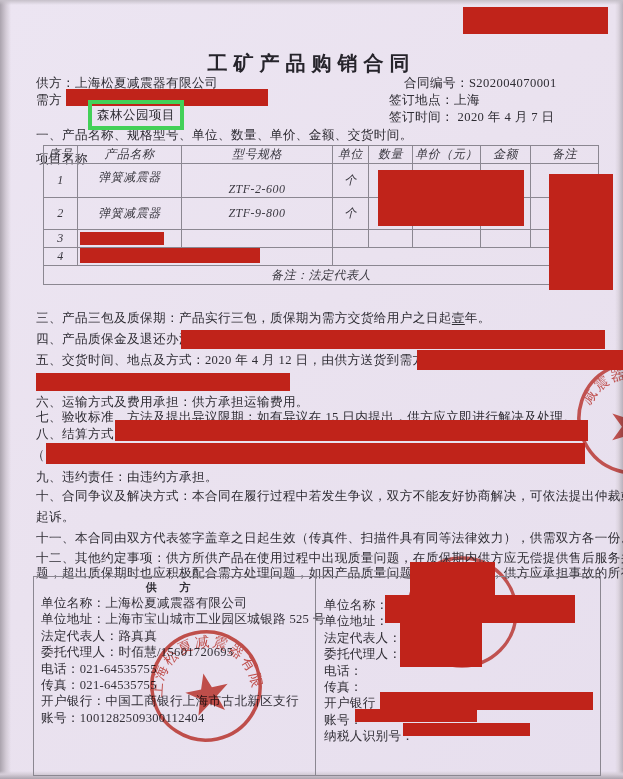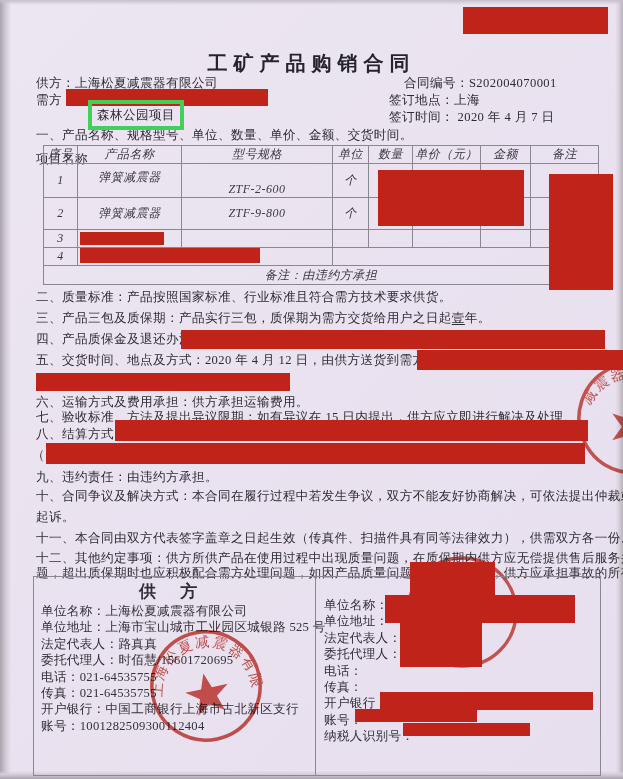--- a/index.html
+++ b/index.html
@@ -40,21 +40,21 @@
   td.remark-cell{text-align:left;padding-left:4px;font-size:12.2px;}
 
   
   .parties{
     position:absolute;left:33px;top:576px;width:566px;height:198px;
     border:1.4px solid #8b8791;z-index:10;display:flex;
   }
   .party-col{position:relative;height:100%;box-sizing:border-box;}
   .party-left{width:282px;border-right:1.4px solid #8b8791;padding:3px 0 0 7px;}
   .party-right{flex:1;padding:20px 0 0 8px;}
-  .party-header{text-align:center;font-size:17px;letter-spacing:10px;font-weight:bold;color:#302e35;padding-right:10px;}
+  .party-header{text-align:center;font-size:11px;letter-spacing:10px;font-weight:bold;color:#302e35;padding-right:10px;}
   .pline{font-size:12.6px;line-height:16.4px;white-space:nowrap;letter-spacing:.3px;color:#333038;}
 
   
   .stamp{position:absolute;z-index:20;mix-blend-mode:multiply;opacity:.85;}
   .stamp svg{display:block;}
   .stamp-under{z-index:5;}
 </style>
 </head>
 <body>
 
@@ -129,26 +129,25 @@
       <td></td>
       <td></td>
       <td></td>
     </tr>
     <tr style="height:18px">
       <td>4</td>
       <td colspan="2"></td>
       <td colspan="5"></td>
     </tr>
     <tr style="height:19px">
-      <td colspan="8" class="remark-cell">备注：由违约方承担</td>
+      <td colspan="8" class="remark-cell">备注：法定代表人</td>
     </tr>
   </tbody>
     </table>
 
-  <div class="line" style="top:290px;">二、质量标准：产品按照国家标准、行业标准且符合需方技术要求供货。</div>
   <div class="line" style="top:311px;"><span>三、产品三包及质保期：产品实行三包，质保期为需方交货给用户之日起</span><span class="u">壹</span><span>年。</span></div>
   <div class="line" style="top:332px;">四、产品质保金及退还办法：</div>
   <div class="line" style="top:353px;">五、交货时间、地点及方式：2020 年 4 月 12 日，由供方送货到需方指定地点（</div>
   <div class="line" style="top:395px;">六、运输方式及费用承担：供方承担运输费用。</div>
   <div class="line" style="top:410px;">七、验收标准、方法及提出异议限期：如有异议在 15 日内提出，供方应立即进行解决及处理。</div>
   <div class="line" style="top:427px;">八、结算方式：</div>
   <div class="line" style="top:448px;left:32px;">（</div>
   <div class="line" style="top:470px;">九、违约责任：由违约方承担。</div>
   <div class="line" style="top:489px;">十、合同争议及解决方式：本合同在履行过程中若发生争议，双方不能友好协商解决，可依法提出仲裁或向人民法院</div>
   <div class="line" style="top:510px;">起诉。</div>

